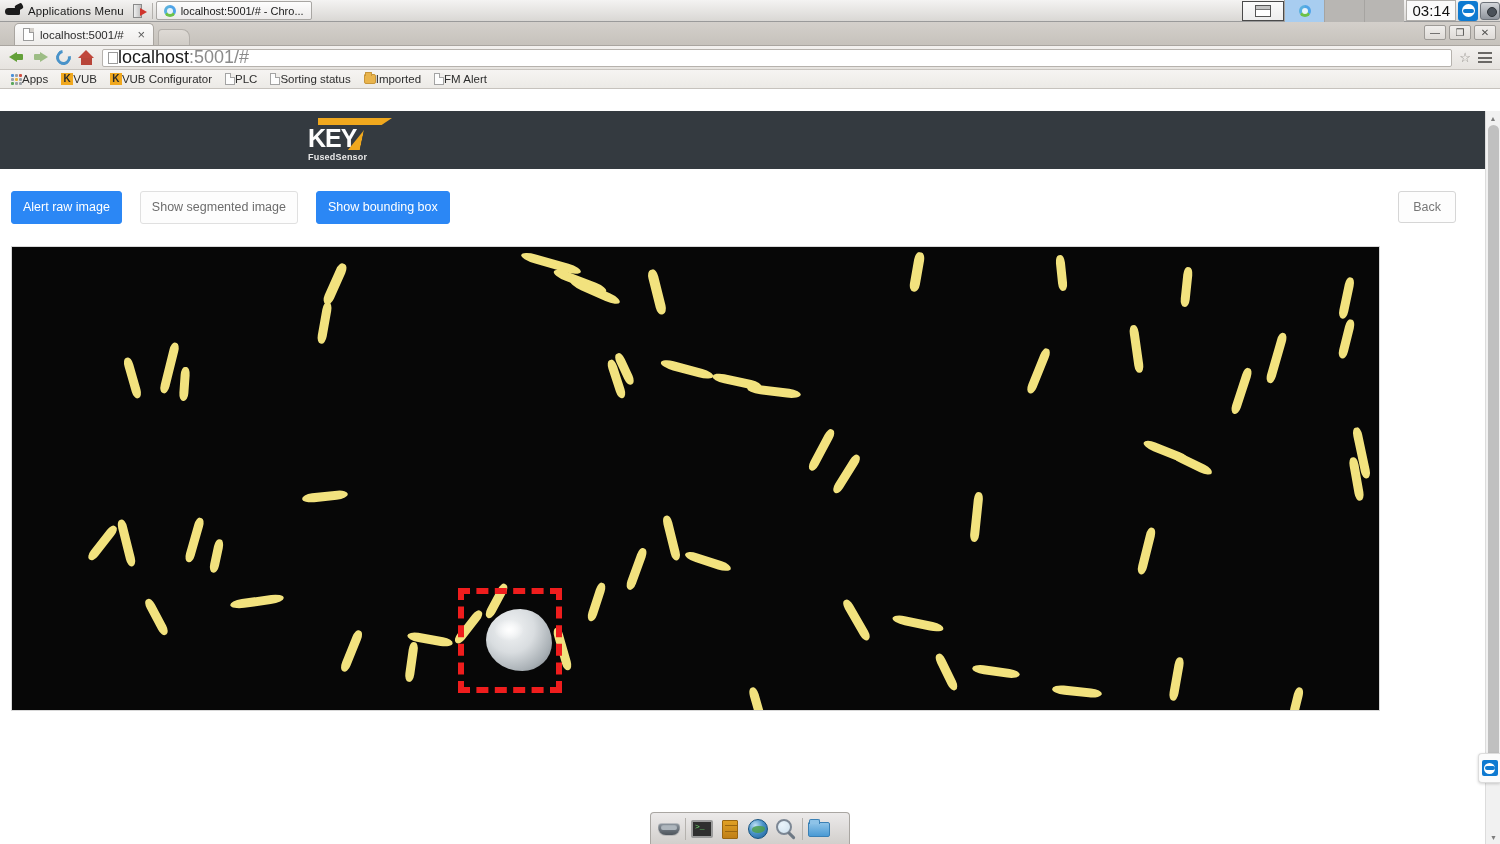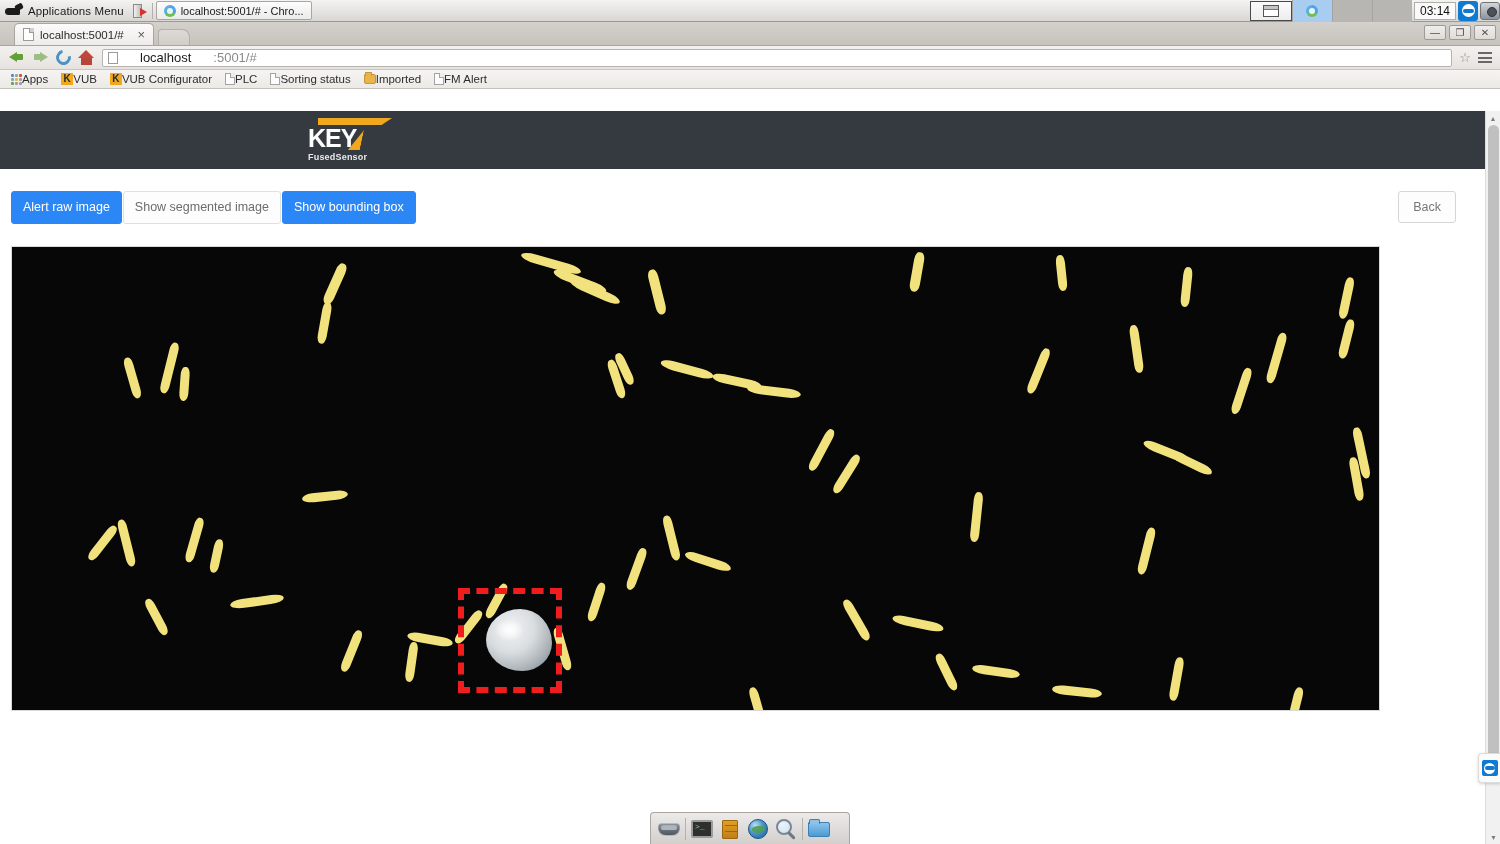--- a/index.html
+++ b/index.html
@@ -64,21 +64,21 @@
     display:flex;align-items:center;justify-content:center;
   }
   .tray-slot.win-blue{
     background:#a8cdf0;
     display:flex;align-items:center;justify-content:center;
   }
   .mini-window{width:16px;height:12px;border:1px solid #555;background:#fff;}
   .mini-window::before{content:"";display:block;height:3px;background:#c4c4c4;border-bottom:1px solid #777;}
   .clock {
     background:#fafafa; border:1px solid #b0aeab;
-    font-size:12px; padding:1px 5px; margin:0 2px; color:#111;
+    font-size:15px; padding:1px 5px; margin:0 2px; color:#111;
   }
   .tv-tray{
     width:20px;height:20px;border-radius:3px;background:#0e7ad1;
     display:flex;align-items:center;justify-content:center;flex:none;
   }
   .tv-tray .ring{
     width:13px;height:13px;border-radius:50%;background:#fff;position:relative;
   }
   .tv-tray .ring::after{
     content:"";position:absolute;left:1px;top:4.5px;width:11px;height:4px;background:#0e7ad1;border-radius:2px;
@@ -150,22 +150,22 @@
   .reload-icon{
     width:15px;height:15px;border:3px solid #4a93c9;border-radius:50%;
     border-top-color:transparent;transform:rotate(35deg);
   }
   .home-icon{width:17px;height:15px;position:relative;}
   .home-icon::before{content:"";position:absolute;left:0;top:0;
     border-left:8.5px solid transparent;border-right:8.5px solid transparent;border-bottom:8px solid #c0473b;}
   .home-icon::after{content:"";position:absolute;left:3px;top:8px;width:11px;height:7px;background:#b84539;}
   #urlbar{
     flex:1;height:18px;background:#fff;border:1px solid #b6b2ad;border-radius:2px;
-    display:flex;align-items:center;gap:22px;padding:0 5px;
-    font-size:13px;
+    display:flex;align-items:center;gap:0;padding:0 5px;
+    font-size:18px;
   }
   .page-favicon{width:10px;height:12px;border:1px solid #9b9b9b;background:#fff;flex:none;}
   .url-host{color:#1a1a1a;}
   .url-rest{color:#8a8a8a;}
   .star-icon{font-size:13px;color:#8e8b87;}
   .menu-icon{width:14px;height:11px;display:flex;flex-direction:column;justify-content:space-between;}
   .menu-icon i{display:block;height:2px;background:#6a6865;}
 
   
   #bookmarks{
@@ -224,21 +224,21 @@
     display:flex;align-items:center;
     padding:22px 0 0 11px;
   }
   .btn{
     font-size:12.5px;line-height:1;
     padding:9px 11px;border:1px solid transparent;
     border-radius:3px;white-space:nowrap;
   }
   .btn-primary{background:#2b87f5;color:#fff;border-color:#2b87f5;}
   .btn-default{background:#fdfdfd;color:#6d6d6d;border-color:#e0e0e0;}
-  .btn-group .btn:not(:first-child){margin-left:1px;}
+  .btn-group .btn:not(:first-child){margin-left:18px;}
   #back-btn{
     margin-left:auto;margin-right:29px;
     background:#fdfdfd;color:#777;border:1px solid #d6d6d6;border-radius:3px;
     padding:8px 14px;font-size:12.5px;
   }
 
   #meta-table{
     margin:25px 0 0 11px; width:473px;
     border-collapse:collapse;font-size:12px;
   }

